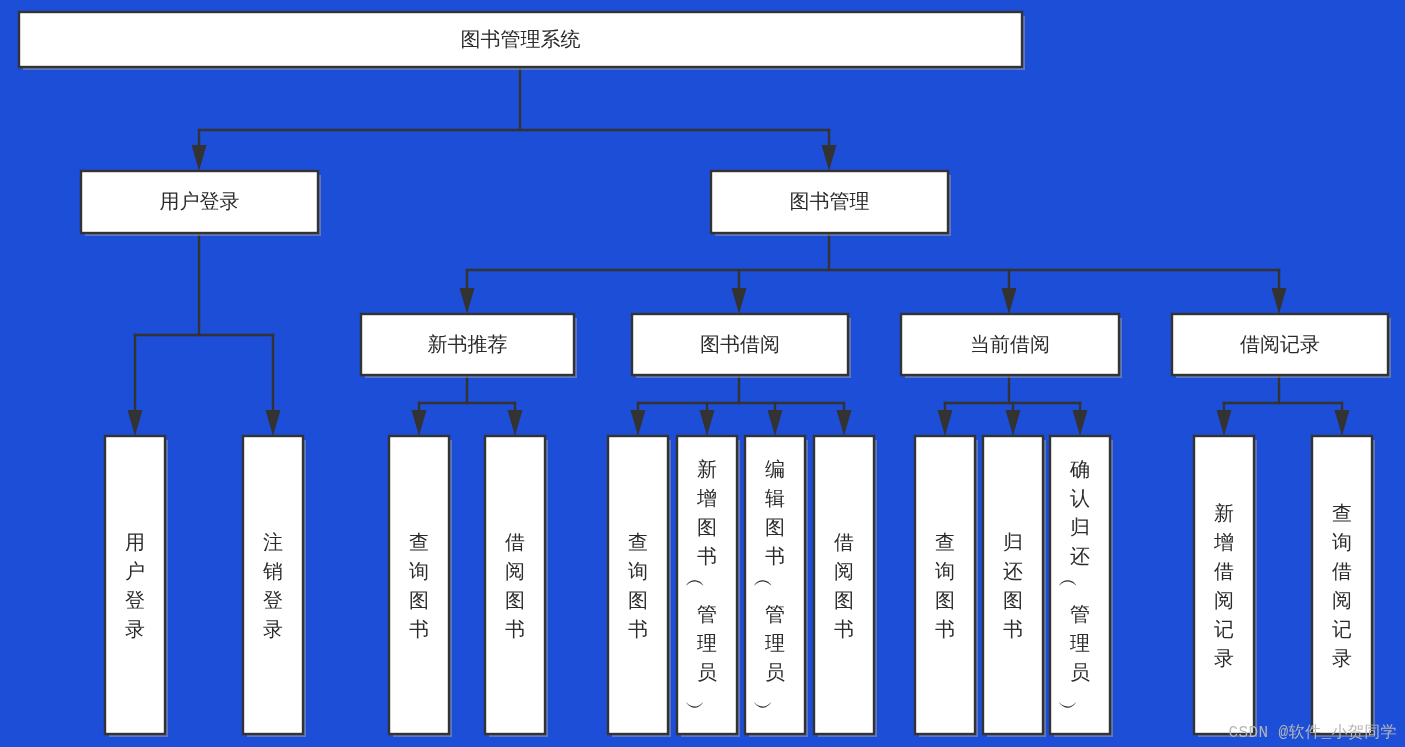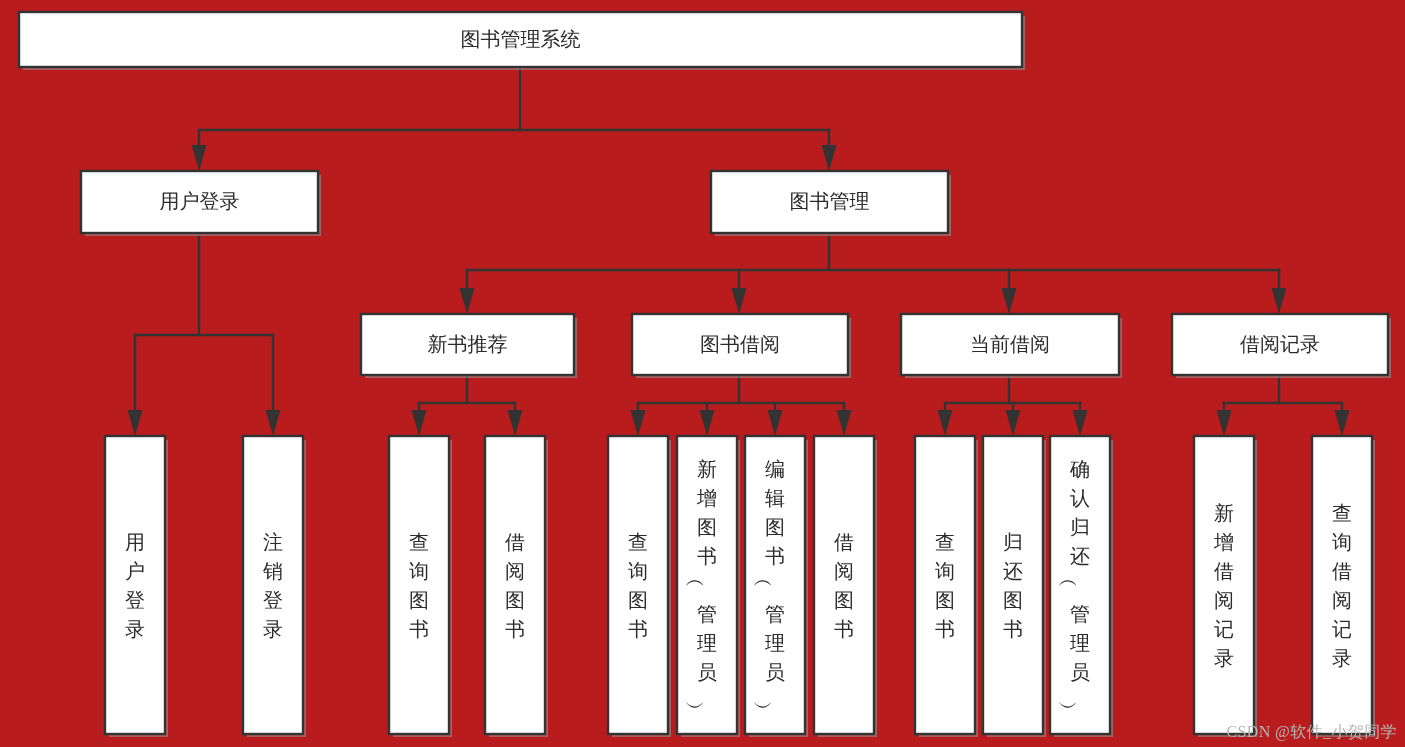--- a/index.html
+++ b/index.html
@@ -11,21 +11,21 @@
     width: 1405px;
     height: 747px;
     font-family: "Liberation Sans", "DejaVu Sans", sans-serif;
     overflow: hidden;
     position: relative;
   }
   #diagram-root {
     position: relative;
     width: 1405px;
     height: 747px;
-    background: #b91c1c;
+    background: #1d4ed8;
   }
   svg#flow-svg {
     position: absolute;
     left: 0;
     top: 0;
     width: 1405px;
     height: 747px;
     display: block;
   }
   .node-rect {
@@ -56,21 +56,21 @@
   .node-label-v {
     font-family: "Liberation Sans", "DejaVu Sans", sans-serif;
     font-size: 20px;
     fill: #2b2b2b;
     text-anchor: middle;
   }
   .watermark {
     position: absolute;
     right: 8px;
     bottom: 4px;
-    font-family: Liberation Serif, serif;
+    font-family: Liberation Mono, monospace;
     font-size: 16px;
     color: #b6b6b6;
     letter-spacing: 0.4px;
     white-space: nowrap;
     user-select: none;
   }
 </style>
 </head>
 <body>
 

